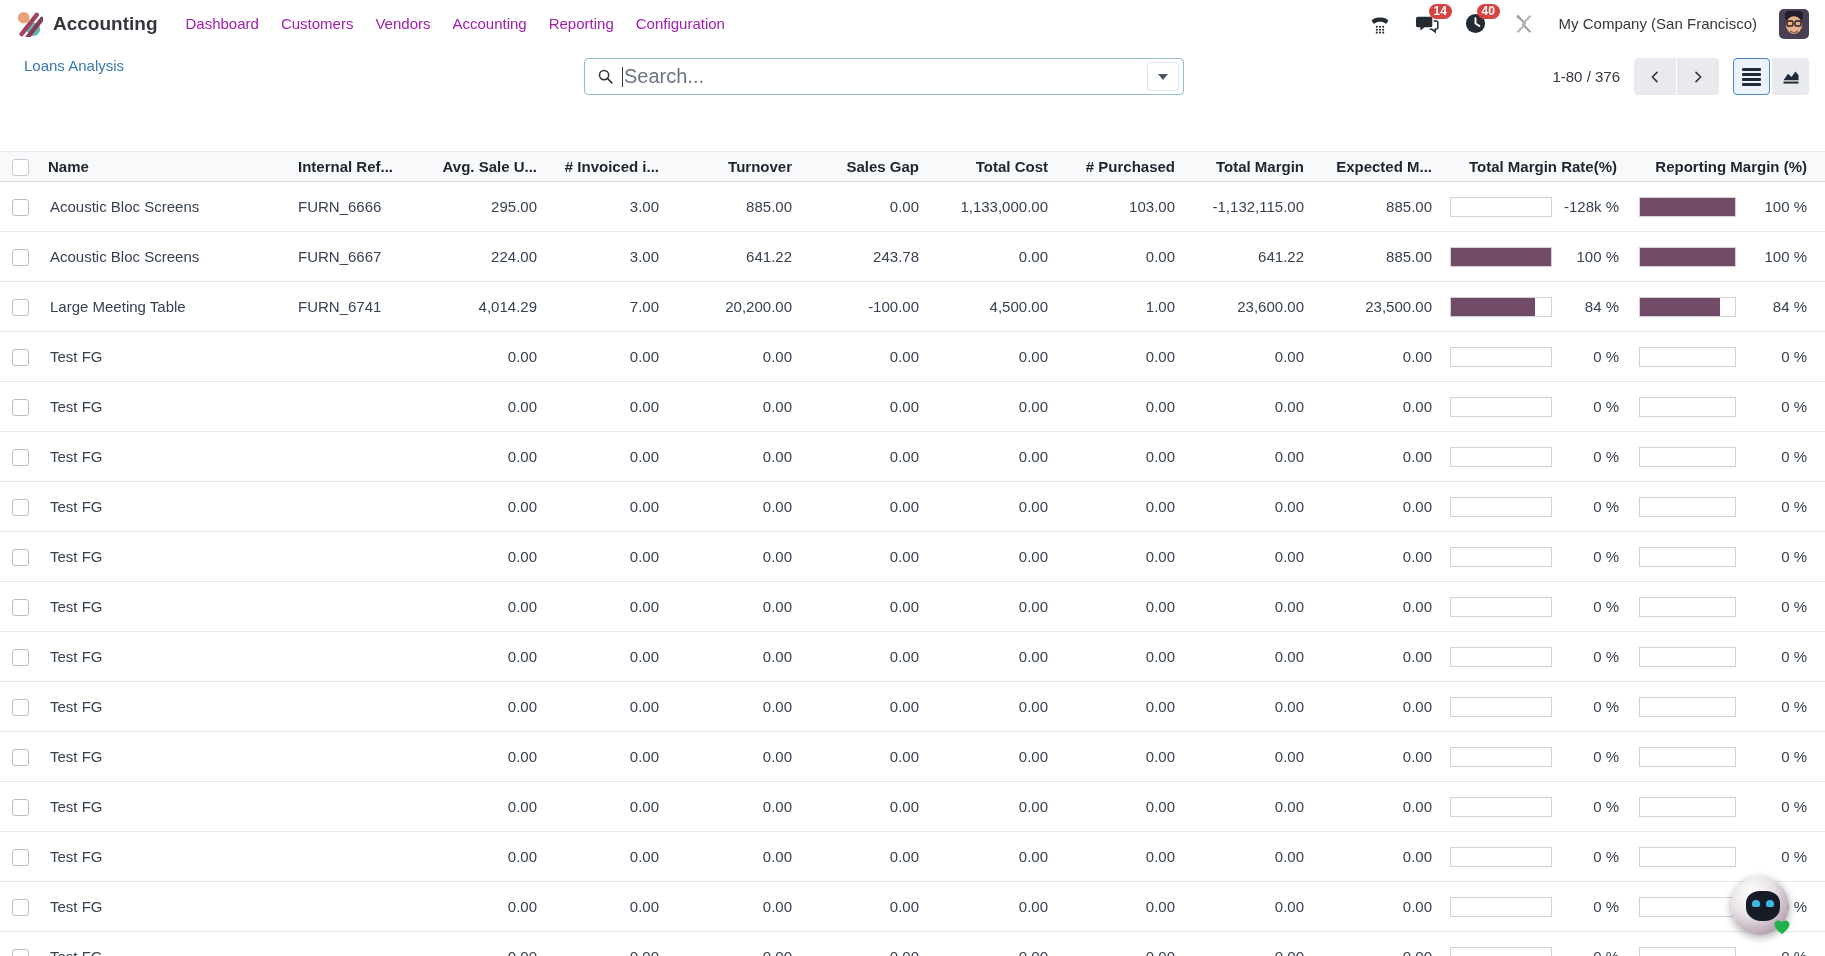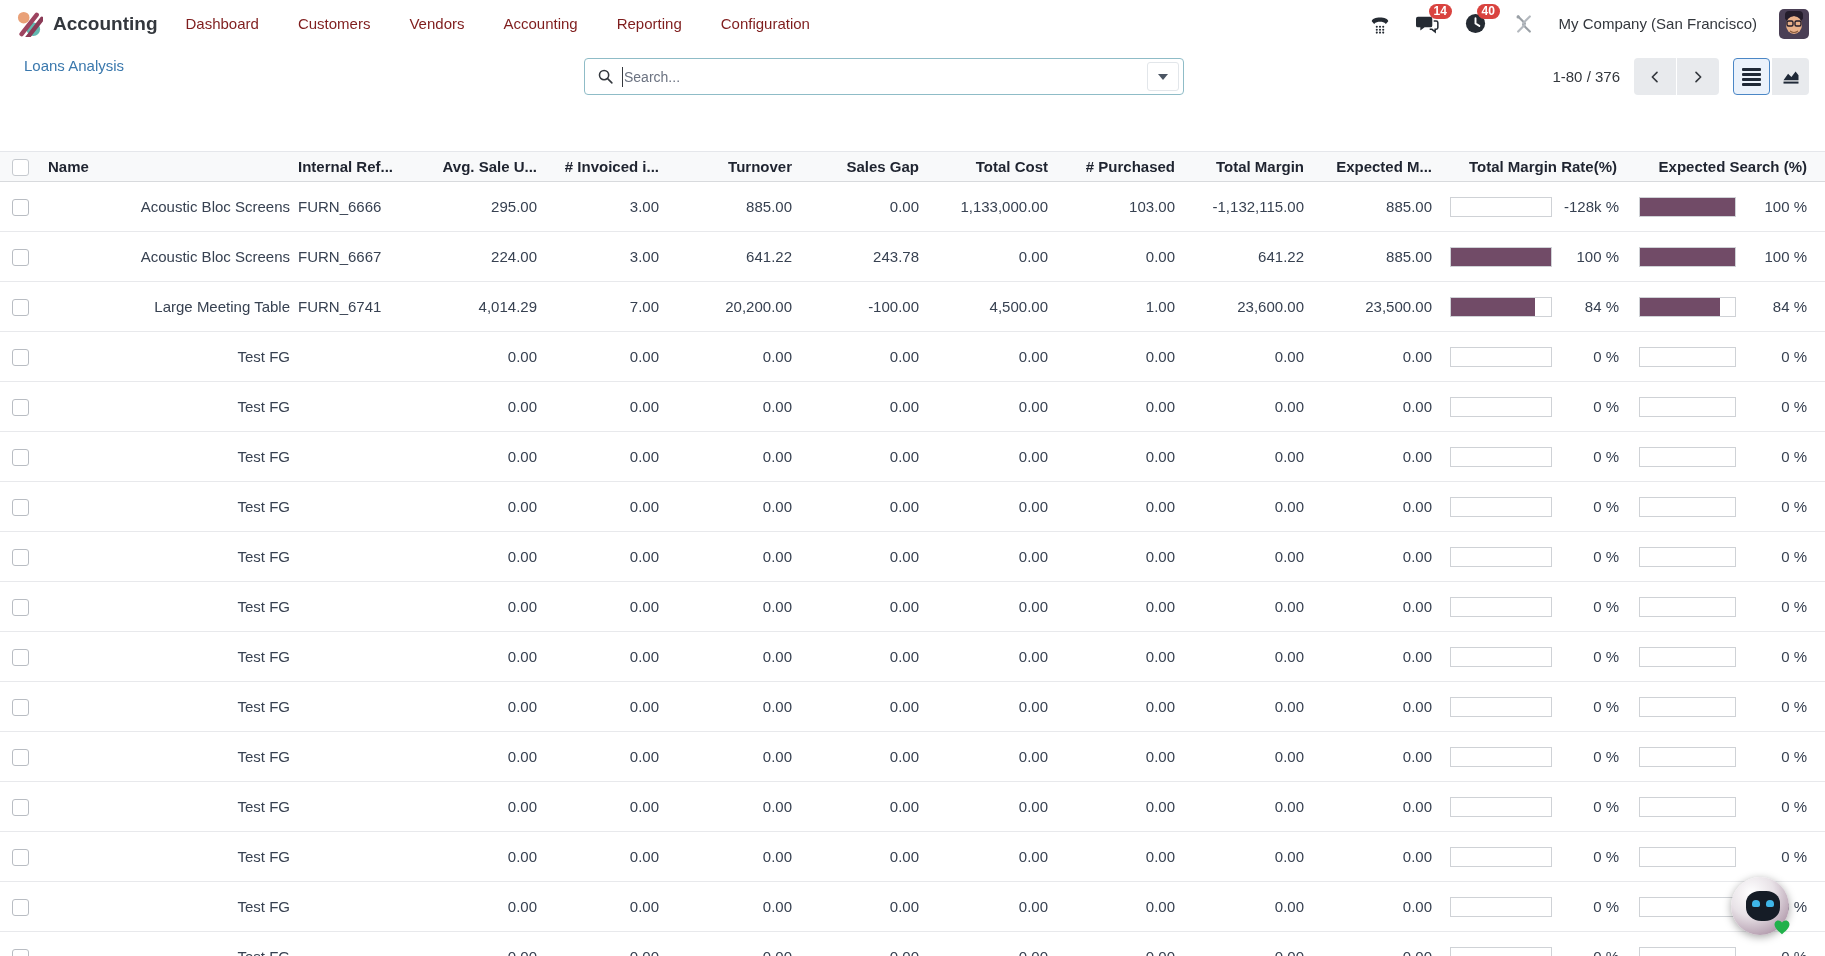--- a/index.html
+++ b/index.html
@@ -3,21 +3,21 @@
 <meta charset="utf-8">
 <style>
   * { margin:0; padding:0; box-sizing:border-box; }
   html,body { width:1825px; height:956px; overflow:hidden; background:#fff;
     font-family:"Liberation Sans", sans-serif; color:#374151; }
 
   
   .navbar { height:47px; display:flex; align-items:center; padding:0 16px; background:#fff; }
   .logo { width:27px; height:27px; margin-right:10px; flex:0 0 auto; }
   .brand { font-size:19px; font-weight:700; color:#33373d; margin-right:26px; }
-  .nav-menu { display:flex; gap:35px; font-size:15px; color:#7f1d1d; }
+  .nav-menu { display:flex; gap:18px; font-size:15px; color:#a21caf; }
   .nav-item { cursor:pointer; padding:6px 2px; }
   .nav-right { margin-left:auto; display:flex; align-items:center; gap:22px; }
   .icon-btn { position:relative; width:26px; height:26px; display:flex; align-items:center; justify-content:center; cursor:pointer; }
   .badge { position:absolute; top:-7px; left:14px; background:#d9433f; color:#fff; font-size:12px;
     font-weight:700; border-radius:9px; padding:1px 5px; line-height:13px; }
   .company-name { font-size:15px; color:#33373d; font-weight:500; cursor:pointer; }
   .avatar { width:30px; height:30px; border-radius:5px; overflow:hidden; cursor:pointer; }
 
   
   .control-panel { display:flex; align-items:flex-start; padding:8px 16px 0 24px; height:104px; }
@@ -25,21 +25,21 @@
   .breadcrumb-link { font-size:15px; color:#3a78ad; cursor:pointer; line-height:22px; }
   .view-title-row { display:flex; align-items:center; gap:8px; }
   .view-title { font-size:18px; color:#33373d; line-height:24px; }
   .gear { width:16px; height:16px; cursor:pointer; }
 
   .cp-center { width:600px; margin-top:3px; }
   .searchbar { display:flex; align-items:center; height:37px; border:1px solid #8fbcc7;
     border-radius:4px; background:#fff; padding:0 4px 0 12px; }
   .search-icon { width:17px; height:17px; margin-right:8px; flex:0 0 auto; }
   .caret-bar { width:1px; height:20px; background:#33373d; margin-right:1px; }
-  .search-input { border:none; outline:none; flex:1; font-size:14px; color:#14532d; height:100%;
+  .search-input { border:none; outline:none; flex:1; font-size:20px; color:#14532d; height:100%;
     font-family:"Liberation Sans", sans-serif; }
   .search-input::placeholder { color:#6b7280; }
   .search-toggle { width:32px; height:29px; border:1px solid #e2e6ea; border-radius:3px;
     display:flex; align-items:center; justify-content:center; cursor:pointer; }
   .caret-down { width:0; height:0; border-left:5px solid transparent; border-right:5px solid transparent;
     border-top:6px solid #4b5563; }
 
   .cp-right { flex:1; display:flex; align-items:center; justify-content:flex-end; gap:14px; margin-top:3px; }
   .pager-value { font-size:15px; color:#33373d; }
   .btn-group { display:flex; }
@@ -56,21 +56,21 @@
 
   
   .table-wrap { width:100%; }
   table { width:1825px; border-collapse:collapse; table-layout:fixed; }
   thead th { height:30px; background:#f8f9fa; border-top:1px solid #e5e7eb; border-bottom:1px solid #d8dadd;
     font-size:15px; font-weight:700; color:#1f2430; white-space:nowrap; overflow:hidden;margin-top:27px; }
   tbody td { height:50px; border-bottom:1px solid #e8e9ec; font-size:15px; color:#374151;
     white-space:nowrap; overflow:hidden; background:#fff; }
   th.left, td.left { text-align:left; padding-left:8px; }
   th.num, td.num { text-align:right; padding-right:8px; }
-  td.name-cell { padding-left:10px;text-align:right; }
+  td.name-cell { padding-left:10px; }
   .cb-cell { text-align:center; width:40px; }
   .checkbox { display:inline-block; width:17px; height:17px; border:1px solid #b9bdc3; border-radius:3px;
     background:#fff; cursor:pointer; vertical-align:middle; }
   thead .checkbox { border-color:#c6cacf; }
 
   .bar-wrap { display:flex; align-items:center; padding-left:10px; }
   .bar-wrap.last { padding-left:14px; }
   .bar-track { width:102px; height:20px; border:1px solid #cfd2d6; background:#fff; flex:0 0 auto; }
   .bar-wrap.last .bar-track { width:97px; }
   .bar-fill { display:block; height:100%; background:#714B67; }
@@ -236,21 +236,21 @@
         <th class="left">Internal Ref...</th>
         <th class="num">Avg. Sale U...</th>
         <th class="num"># Invoiced i...</th>
         <th class="num">Turnover</th>
         <th class="num">Sales Gap</th>
         <th class="num">Total Cost</th>
         <th class="num"># Purchased</th>
         <th class="num">Total Margin</th>
         <th class="num">Expected M...</th>
         <th class="num">Total Margin Rate(%)</th>
-        <th class="num" style="padding-right:18px">Expected Search (%)</th>
+        <th class="num" style="padding-right:18px">Reporting Margin (%)</th>
       </tr>
     </thead>
     <tbody>
   <tr>
     <td class="cb-cell"><span class="checkbox"></span></td>
     <td class="left name-cell">Acoustic Bloc Screens</td>
     <td class="left">FURN_6666</td>
     <td class="num">295.00</td>
     <td class="num">3.00</td>
     <td class="num">885.00</td>

